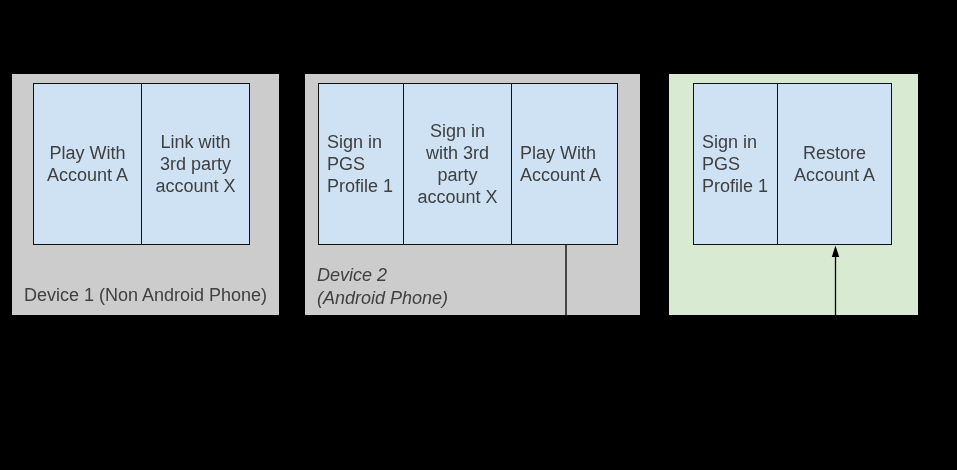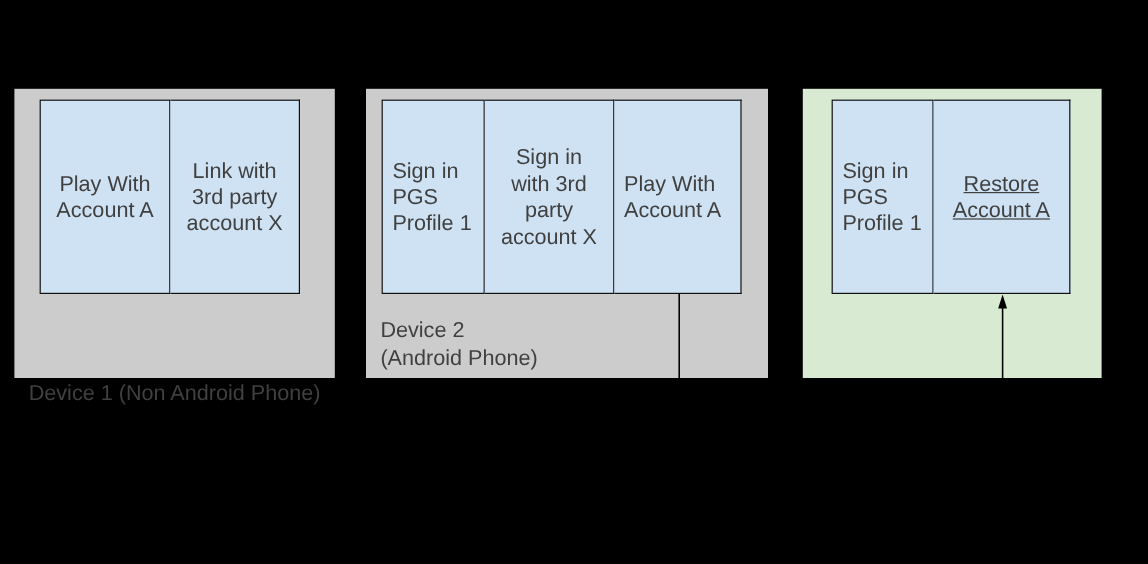--- a/index.html
+++ b/index.html
@@ -42,30 +42,30 @@
     line-height: 22px;
     white-space: pre-line;
     padding: 0 8px;
   }
   .step + .step { border-left: none; }
   .step.align-left   { text-align: left; }
   .step.align-center { text-align: center; }
 
   .w109 { width: 109px; } .w108 { width: 108px; }
   .w86  { width: 86px;  } .w106 { width: 106px; }
-  .w85  { width: 85px;  } .w114 { width: 114px; text-decoration: underline; }
+  .w85  { width: 85px;  } .w114 { width: 114px; }
 
   .device-label {
     position: absolute;
     font-size: 18px;
     line-height: 23px;
     white-space: pre-line;
   }
-  .device-1 .device-label { left: 0; right: 0; top: 210px; text-align: center; margin-top: 32px; }
-  .device-2 .device-label { left: 12px; top: 190px; text-align: left; }
+  .device-1 .device-label { left: 0; right: 0; top: 210px; text-align: center; }
+  .device-2 .device-label { left: 12px; top: 190px; text-align: left; font-style: italic; }
   .device-3 .device-label { left: 8px;  top: 208px; text-align: left; }
 
   .connector-overlay {
     position: absolute;
     left: 0; top: 0;
     width: 957px; height: 470px;
     pointer-events: none;
   }
 </style>
 </head>

